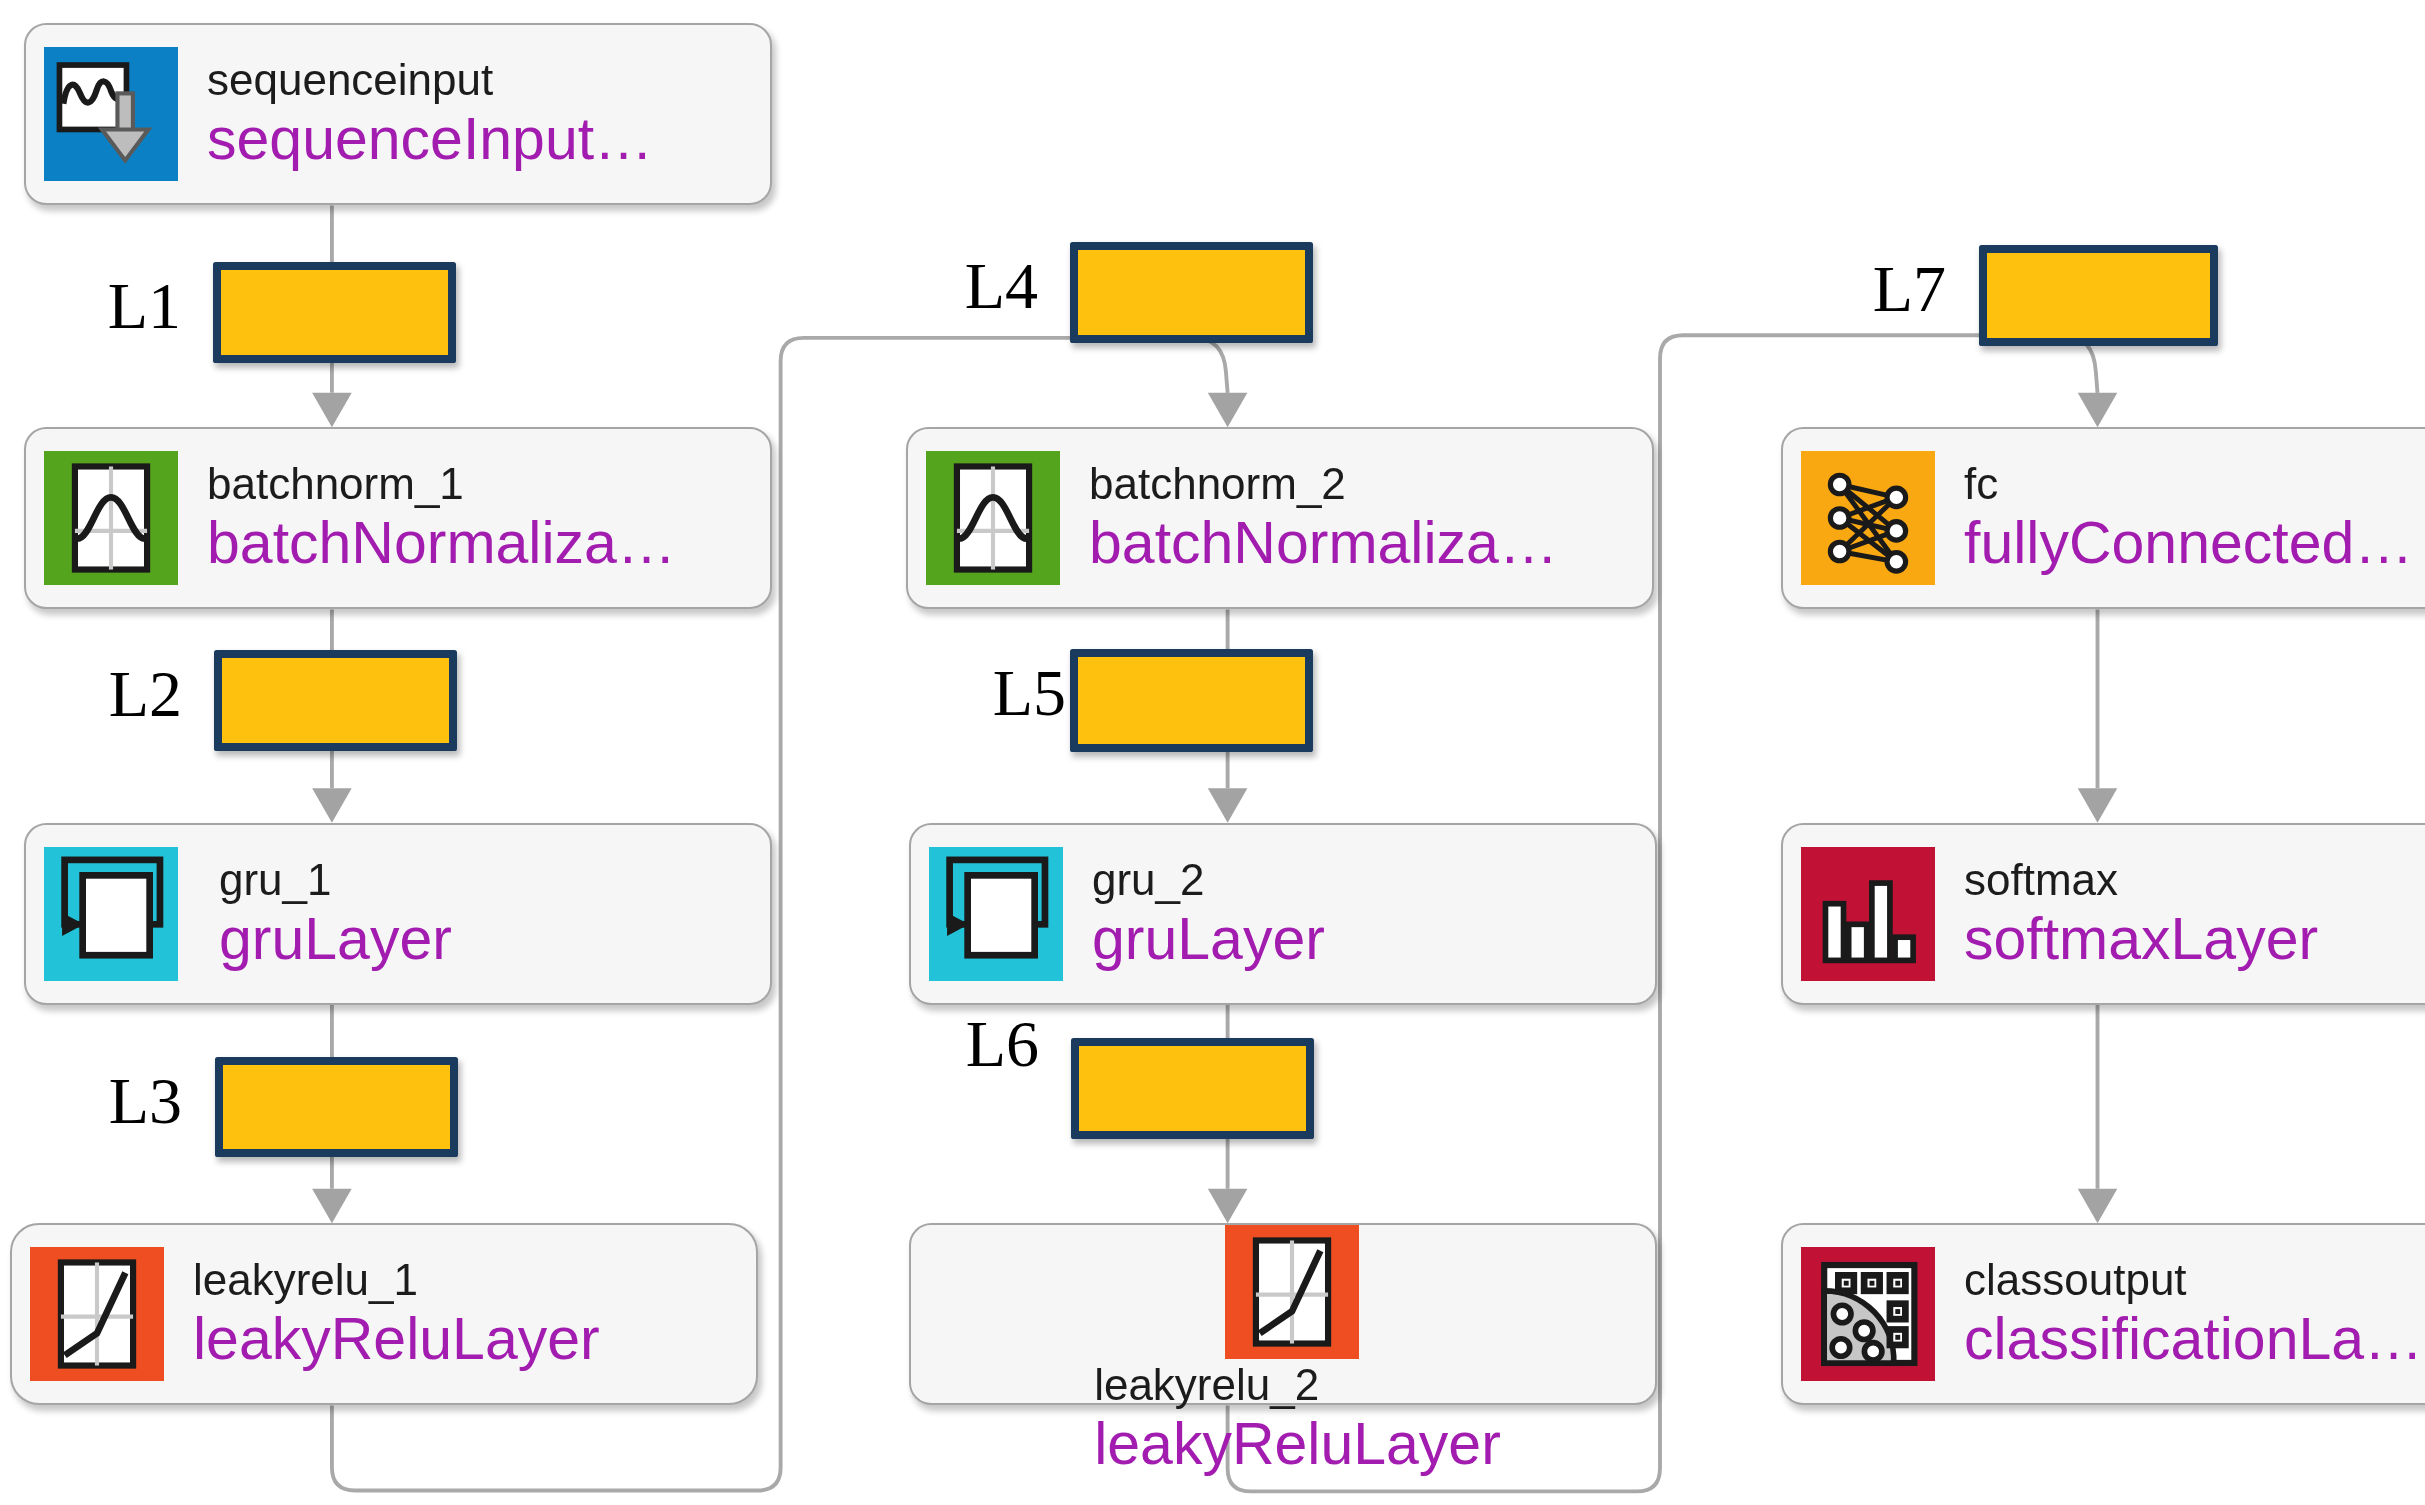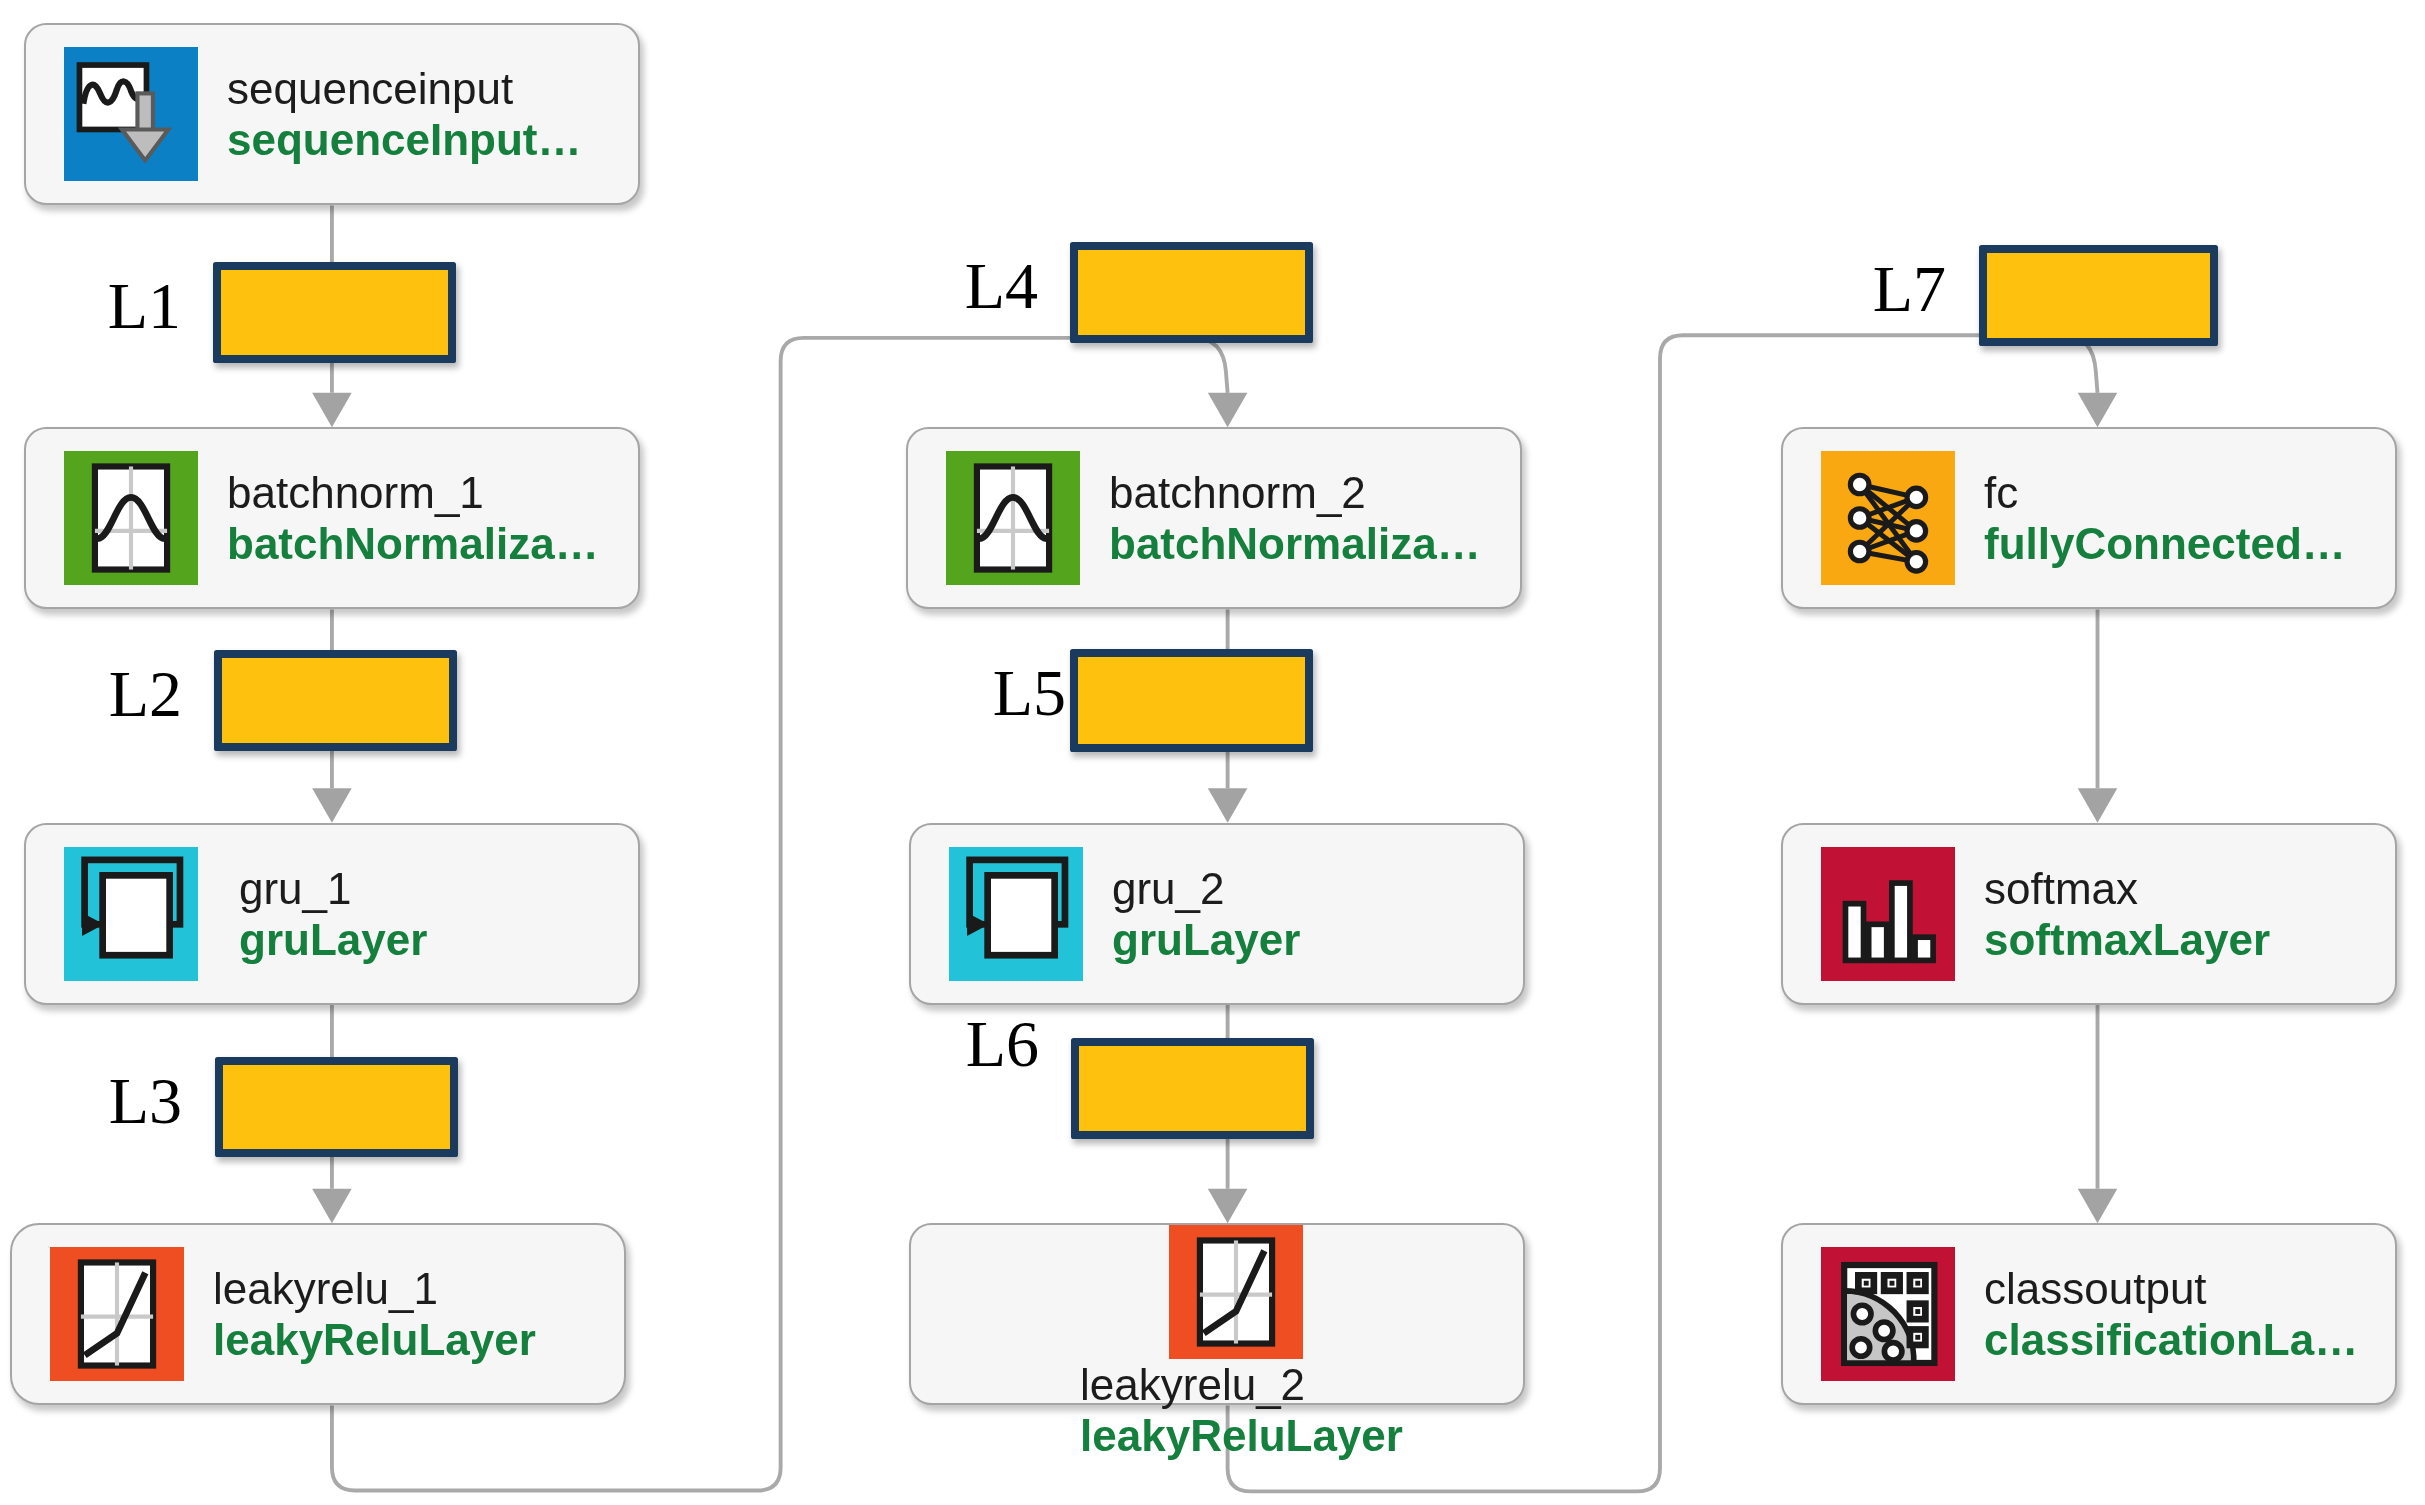--- a/index.html
+++ b/index.html
@@ -2,29 +2,29 @@
 <html style="font-size:13.8px"><head>
 <meta charset="utf-8">
 <style>
   html,body { margin:0; padding:0; background:#ffffff; }
   .canvas {
     position:relative; width:2426px; height:1506px; background:#ffffff;
     font-family:"Liberation Sans", sans-serif; overflow:hidden;
   }
   svg.wires { position:absolute; left:0; top:0; z-index:1; }
   .node {
-    position:absolute; width:616px; height:182px; box-sizing:border-box;
+    position:absolute; width:748px; height:182px; box-sizing:border-box;
     background:#f6f6f6; border:2.6px solid #a5a5a5; border-radius:22.3px;
     box-shadow:3.4px 5.2px 6.9px rgba(0,0,0,0.22);
-    display:flex; align-items:center; z-index:2;padding-left:20px;
+    display:flex; align-items:center; z-index:2;
   }
   .node .icon { width:134px; height:134px; margin-left:18px; flex:0 0 auto; }
   .node .txt { margin-left:29px; line-height:1.16; white-space:nowrap; }
   .title    { font-size:44px; color:#1c1c1c; }
-  .subtitle { font-size:44px; color:#15803d;font-weight:bold; }
+  .subtitle { font-size:59px; color:#a21caf; }
 
   .n-seq  { left:24px;   top:23px;  }
   .n-bn1  { left:24px;   top:427px; }
   .n-gru1 { left:24px;   top:823px;gap:12px; }
   .n-lr1  { left:10px;   top:1223px;border-radius:29px;}
   .n-bn2  { left:906px; top:427px; }
   .n-gru2 { left:909px; top:823px; }
   .n-lr2  { left:909px; top:1223px;flex-direction:column;}
   .n-fc   { left:1781px; top:427px; }
   .n-sm   { left:1781px; top:823px; }

